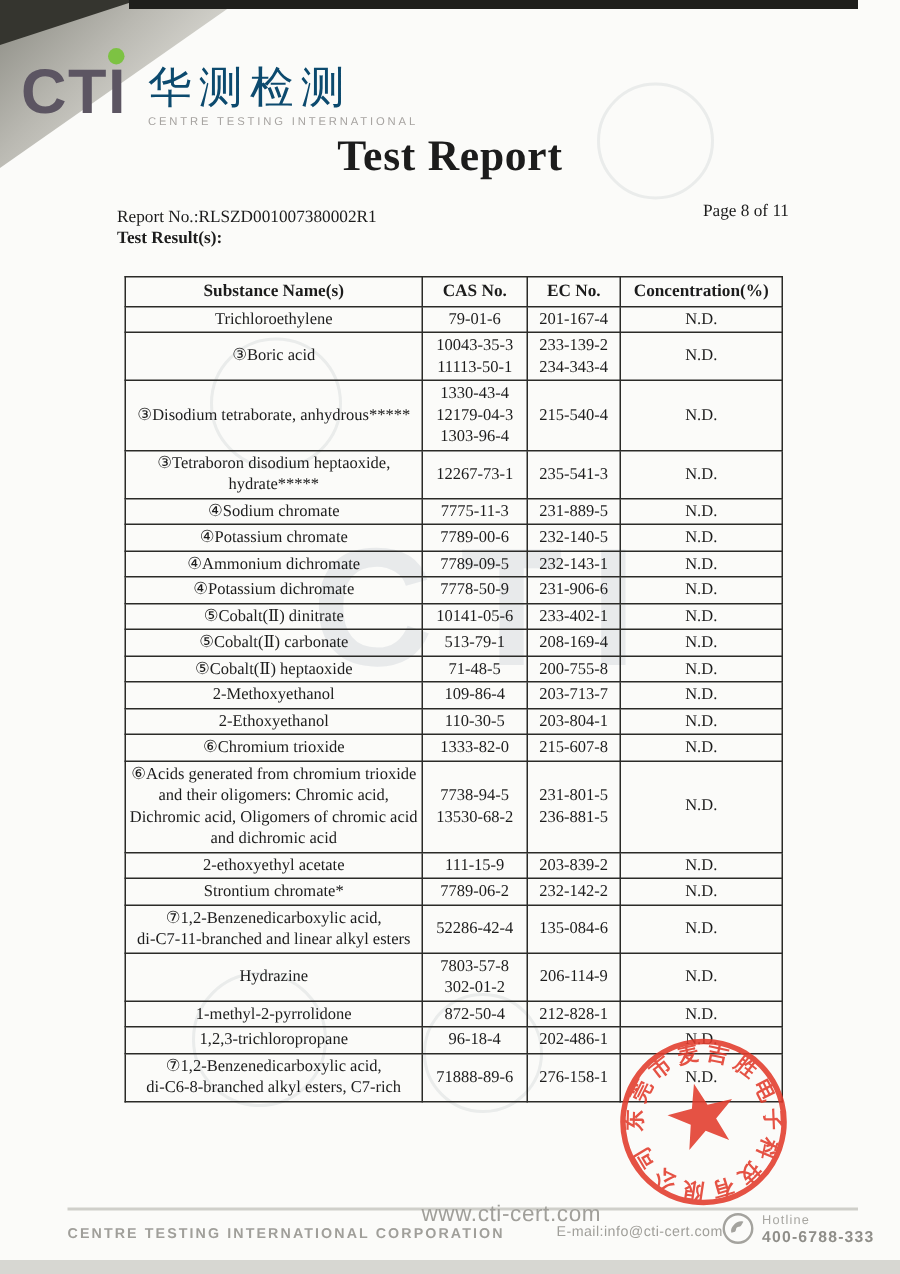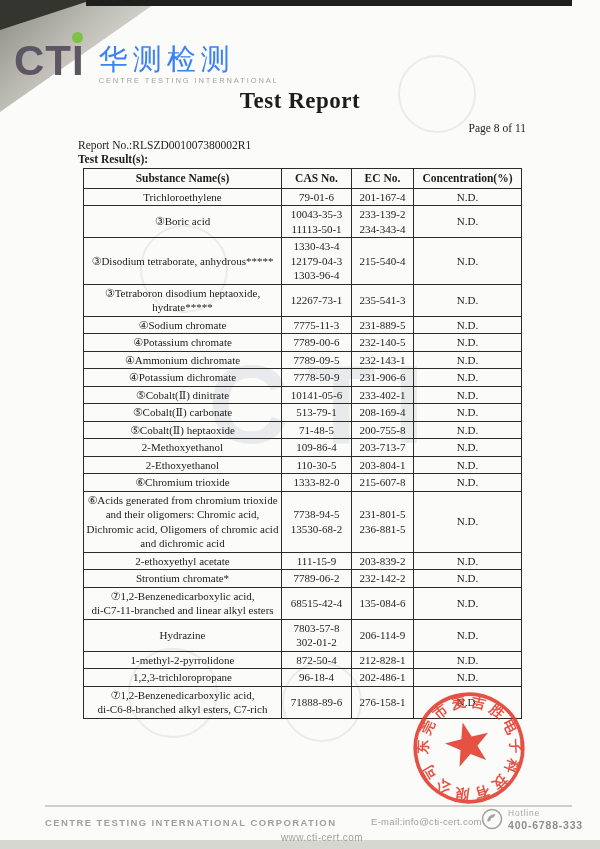--- a/index.html
+++ b/index.html
@@ -40,39 +40,39 @@
     font-family:"Liberation Sans","DejaVu Sans",sans-serif;
     font-weight:bold;font-size:42px;line-height:42px;color:#5c5562;
     letter-spacing:1px;position:relative;padding-top:6px;
   }
   .logo-dot{
     position:absolute;right:2px;top:-2px;width:11px;height:11px;border-radius:50%;
     background:#7dc243;
   }
   .logo-cn-wrap{margin-left:14px;padding-top:10px;}
   .logo-cn{
-    font-size:29px;line-height:30px;color:#3b82f6;letter-spacing:5px;
+    font-size:29px;line-height:30px;color:#0c4a6e;letter-spacing:5px;
     font-family:Liberation Sans, sans-serif;
   }
   .logo-sub{
     font-family:"Liberation Sans","DejaVu Sans",sans-serif;
     font-size:7.5px;color:#a6a3a0;letter-spacing:1.9px;margin-top:2px;
   }
 
   
   .doc-title{
     left:0;top:88px;width:600px;text-align:center;
-    font-size:23px;font-weight:bold;letter-spacing:.5px;
+    font-size:29px;font-weight:bold;letter-spacing:.5px;
   }
   .report-no{left:78px;top:139px;font-size:11.5px;}
-  .page-no{right:74px;top:122px;font-size:11.5px;}
+  .page-no{right:74px;top:135px;font-size:11.5px;}
   .section-label{left:78px;top:153px;font-size:11.5px;font-weight:bold;}
 
   
-  .results{left:83px;top:168px;width:438px;}
+  .results{left:83px;top:184px;width:438px;}
   table{border-collapse:collapse;width:100%;table-layout:fixed;}
   th,td{
     border:1px solid #2b2b28;
     font-size:11px;line-height:14.5px;
     text-align:center;vertical-align:middle;
     padding:1px 2px;white-space:pre-line;
     word-wrap:break-word;
   }
   th{font-weight:bold;font-size:11.5px;padding:2px 2px;}
   col.c-name{width:198px;}col.c-cas{width:70px;}col.c-ec{width:62px;}col.c-conc{width:108px;}
@@ -80,21 +80,21 @@
   
   .seal{left:393px;top:672px;width:152px;height:152px;opacity:.88;transform:rotate(-14deg);}
 
   
   .footer-line{left:45px;top:805px;width:527px;height:2px;background:#cfcfca;}
   .footer-text{
     font-family:"Liberation Sans","DejaVu Sans",sans-serif;
     color:#a09f9a;
   }
   .corp{left:45px;top:817px;font-size:9.5px;letter-spacing:1.4px;font-weight:bold;}
-  .site{left:281px;top:832px;font-size:10px;letter-spacing:.4px;}
+  .site{left:281px;top:801px;font-size:15px;letter-spacing:.4px;}
   .email{left:371px;top:816px;font-size:9.5px;letter-spacing:.3px;}
   .phone-wrap{left:481px;top:808px;display:flex;align-items:flex-start;}
   .hotline-block{margin-left:5px;}
   .hotline-label{font-size:8.5px;letter-spacing:.8px;color:#a7a6a1;}
   .hotline-number{font-size:10.5px;letter-spacing:.8px;color:#8f8e89;font-weight:bold;margin-top:1px;}
 </style>
 </head>
 <body>
 
 <div class="abs corner-under"></div>
@@ -264,21 +264,21 @@
   <tr>
     <td>Strontium chromate*</td>
     <td>7789-06-2</td>
     <td>232-142-2</td>
     <td>N.D.</td>
   </tr>
 
   <tr>
     <td>⑦1,2-Benzenedicarboxylic acid,
 di-C7-11-branched and linear alkyl esters</td>
-    <td>68515-42-4</td>
+    <td>52286-42-4</td>
     <td>135-084-6</td>
     <td>N.D.</td>
   </tr>
 
   <tr>
     <td>Hydrazine</td>
     <td>7803-57-8
 302-01-2</td>
     <td>206-114-9</td>
     <td>N.D.</td>

